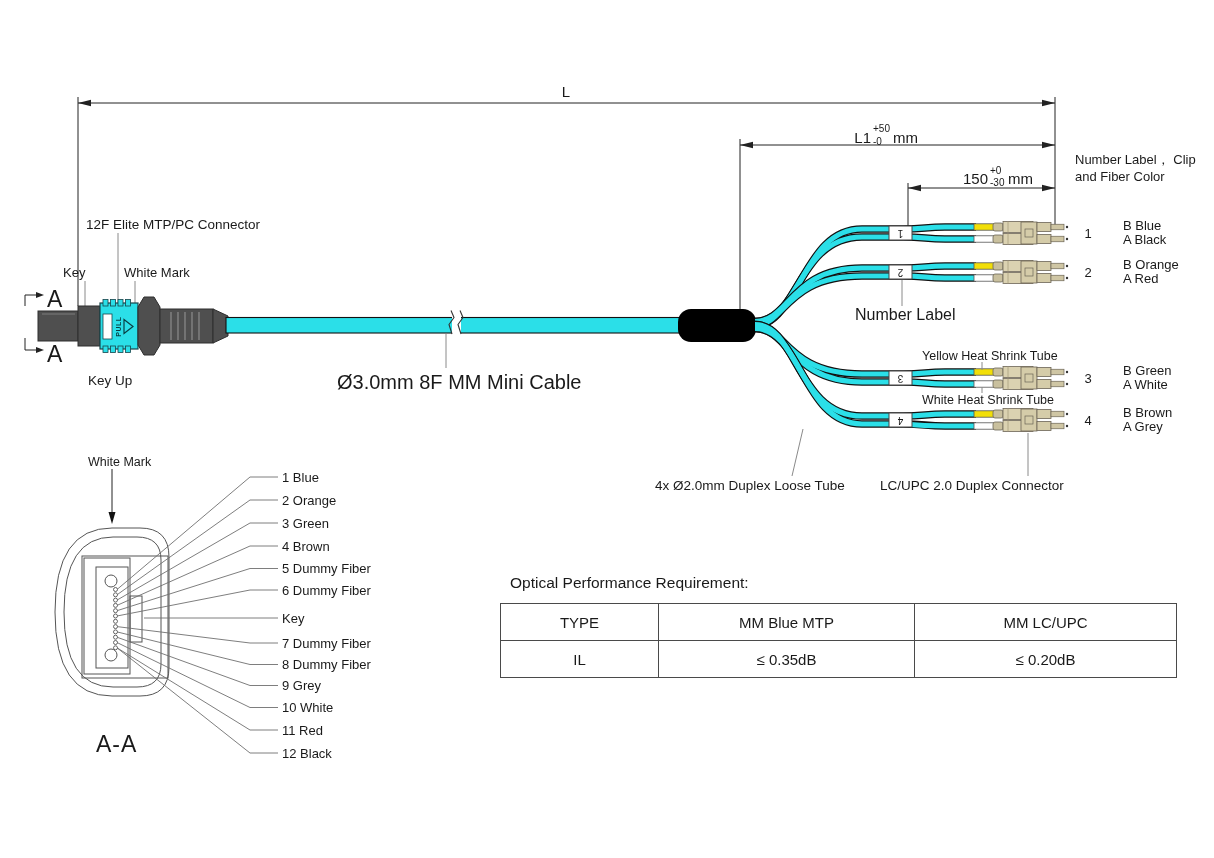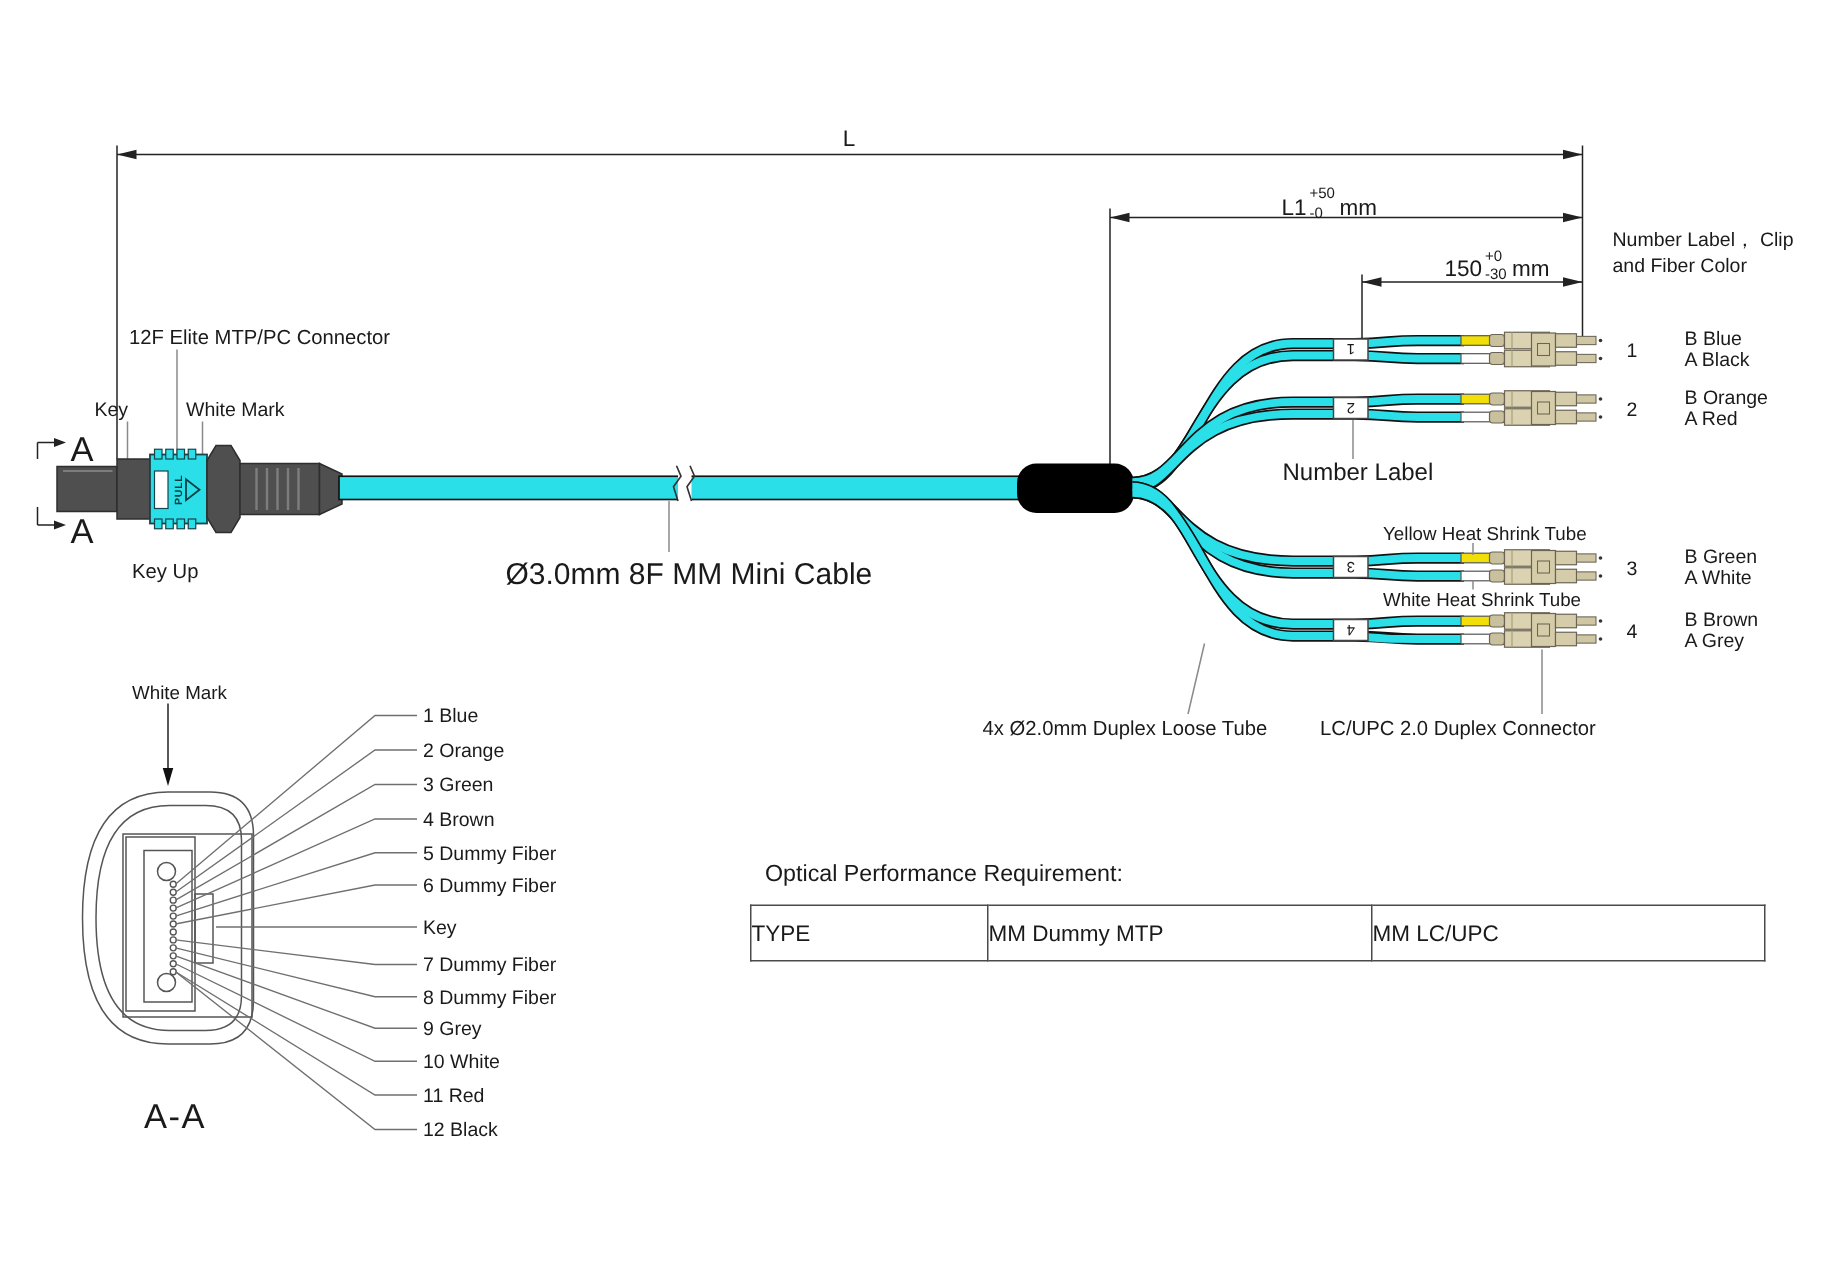--- a/index.html
+++ b/index.html
@@ -17,21 +17,21 @@
   .numlbl{font-size:10px;}
   .nl-big{font-size:16px;}
   .pull{font-size:7px;font-weight:bold;fill:#073f44;letter-spacing:.5px;}
   .dim{stroke:#222;stroke-width:1;fill:none;}
   .lead{stroke:#8a8a8a;stroke-width:1;fill:none;}
   .fan{stroke:#6f6f6f;stroke-width:.9;fill:none;}
   .outline{stroke:#555;stroke-width:1;fill:none;}
   .perf{position:absolute;left:500px;top:574px;width:676px;}
   .perf-title{font-size:15.5px;color:#1a1a1a;margin:0 0 11px 10px;}
   .perf table{border-collapse:collapse;width:676px;table-layout:fixed;}
-  .perf td{border:1px solid #4a4a4a;height:36px;vertical-align:middle;
+  .perf td{border:1px solid #4a4a4a;height:36px;text-align:center;vertical-align:middle;
            font-size:15px;color:#1a1a1a;padding:0;margin-left:12px;}
   .perf col.c0{width:158px}.perf col.c1{width:256px}.perf col.c2{width:262px}
 </style>
 </head>
 <body>
 
 <div id="stage">
 <svg id="drawing" width="1214" height="858" viewBox="0 0 1214 858">
 
   <defs>
@@ -299,19 +299,24 @@
   <div class="perf-title">Optical Performance Requirement:</div>
   <table>
     <colgroup>
           <col class="c0">
           <col class="c1">
           <col class="c2">
         </colgroup>
     <tbody>
           <tr>
       <td>TYPE</td>
-      <td>MM Dummy MTP</td>
+      <td>MM Blue MTP</td>
       <td>MM LC/UPC</td>
+    </tr>
+    <tr>
+      <td>IL</td>
+      <td>≤ 0.35dB</td>
+      <td>≤ 0.20dB</td>
     </tr>
   </tbody>
       </table>
 </div>
 </div>
 
 </body></html>

